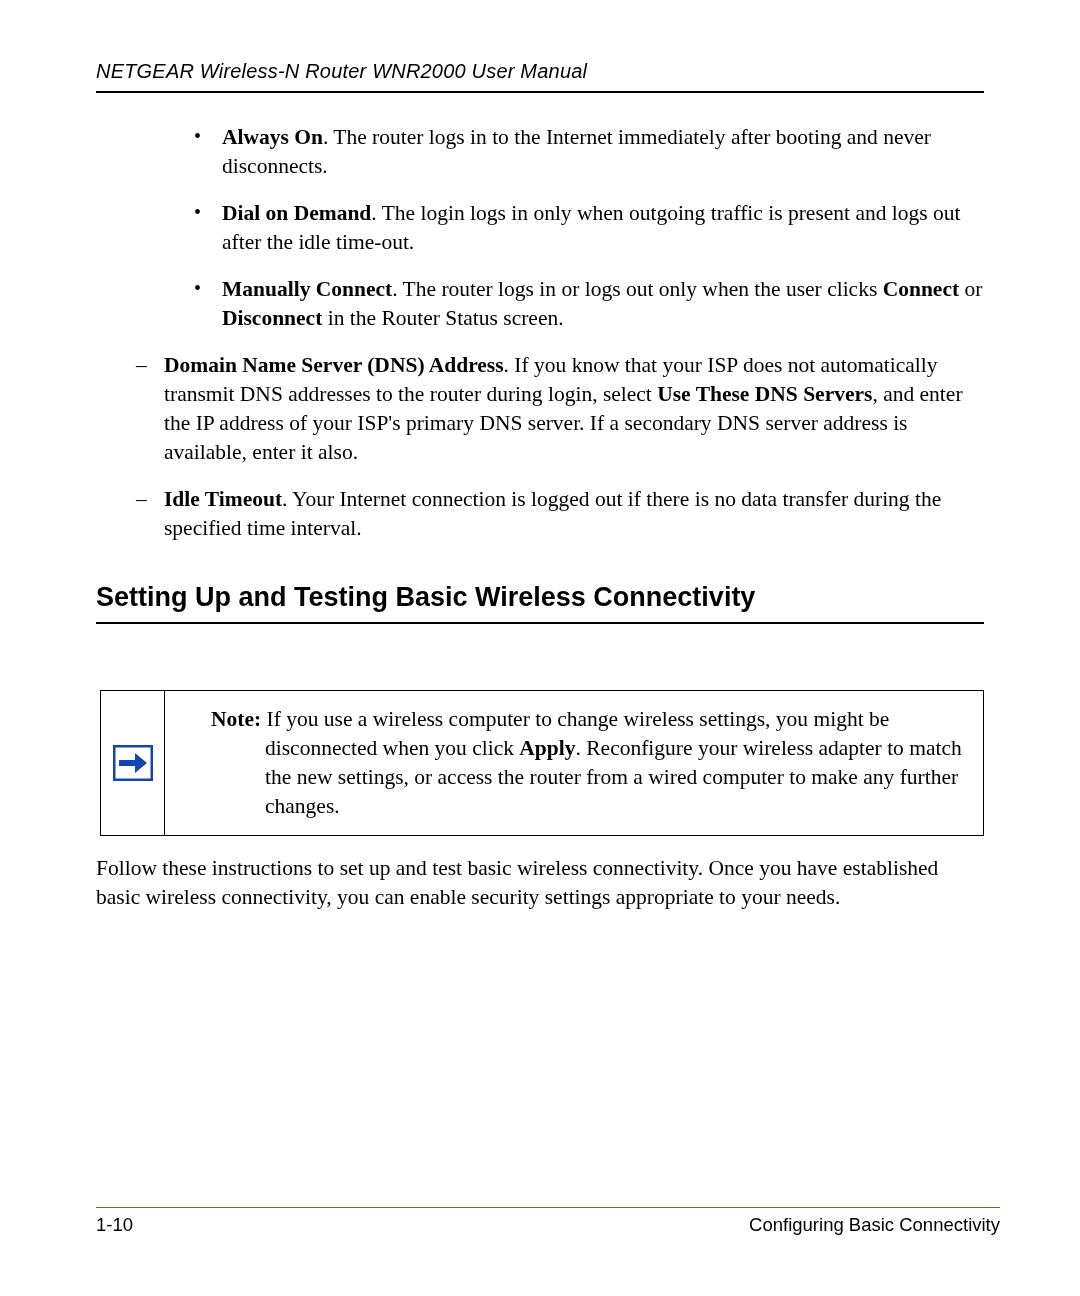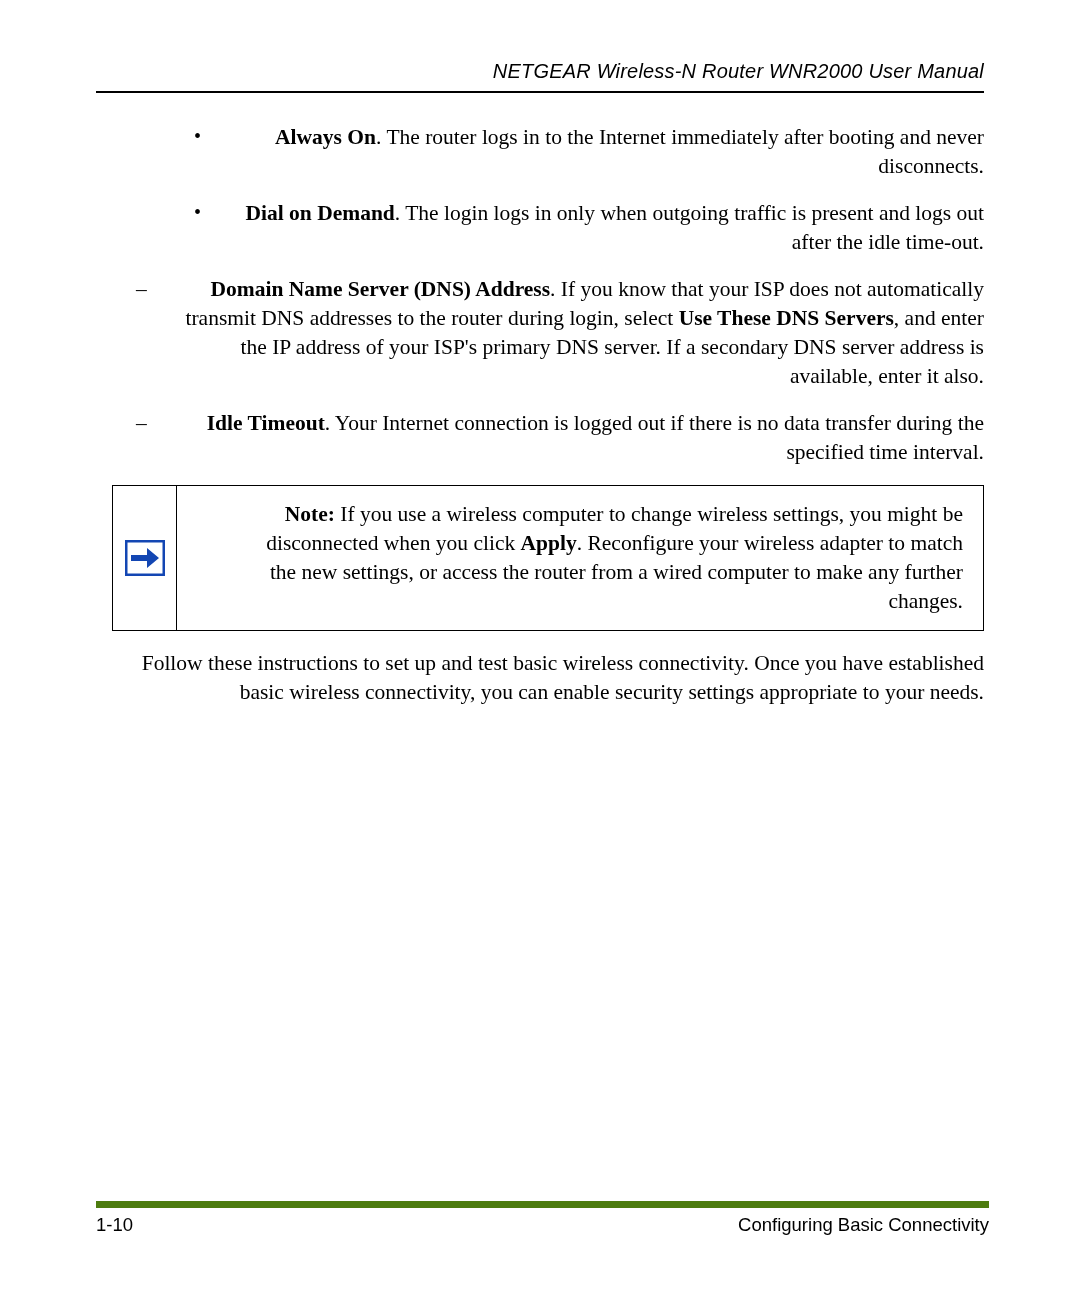--- a/index.html
+++ b/index.html
@@ -6,21 +6,20 @@
     body {
       width: 1080px;
       height: 1296px;
       background: #fff;
       font-family: "Times New Roman", Times, serif;
       color: #000;
       position: relative;
     }
     .page {
       padding: 60px 96px 0 96px;
-      text-align: right;
     }
     .header {
       font-style: italic;
       font-size: 20px;
       font-family: Arial, Helvetica, sans-serif;
       padding-bottom: 8px;
       border-bottom: 2px solid #000;
       margin-bottom: 28px;
       letter-spacing: 0.2px;
     }
@@ -61,21 +60,22 @@
       top: 0;
     }
     .bold { font-weight: bold; }
     .note-box {
       border: 1.5px solid #000;
       margin: 18px 0 18px 68px;
       display: flex;
       align-items: stretch;
     }
     .note-box.wide {
-      margin-left: 16px;
+      margin-left: 4px;
+      gap: 40px;
     }
     .note-icon-cell {
       border-right: 1.5px solid #000;
       padding: 10px 10px;
       display: flex;
       align-items: center;
       justify-content: center;
       width: 64px;
     }
     .note-text-cell {
@@ -105,22 +105,22 @@
       border-bottom: 2px solid #000;
       margin-bottom: 66px;
     }
     .para {
       margin-top: 14px;
     }
     .footer {
       position: absolute;
       bottom: 60px;
       left: 96px;
-      right: 91px;
-      border-top: 7px solid #4d7c0f;
+      right: 80px;
+      border-top: 1px solid #4d7c0f;
       padding-top: 6px;
       font-family: Arial, Helvetica, sans-serif;
       font-size: 18.5px;
       margin-top: 33px;
     }
     .footer-row {
       display: flex;
       justify-content: space-between;
     }
     .footer-version {
@@ -139,32 +139,36 @@
 
   <div class="body-area">
 
     <ul class="bullet-list">
       <li>
         <span class="bold">Always On</span><span>. The router logs in to the Internet immediately after booting and never disconnects.</span>
       </li>
       <li>
         <span class="bold">Dial on Demand</span><span>. The login logs in only when outgoing traffic is present and logs out after the idle time-out.</span>
       </li>
+      <li>
+        <span class="bold">Manually Connect</span><span>. The router logs in or logs out only when the user clicks </span><span class="bold">Connect</span><span> or </span><span class="bold">Disconnect</span><span> in the Router Status screen.</span>
+      </li>
     </ul>
 
     <ul class="dash-list">
       <li>
         <span class="bold">Domain Name Server (DNS) Address</span><span>. If you know that your ISP does not automatically transmit DNS addresses to the router during login, select </span><span class="bold">Use These DNS Servers</span><span>, and enter the IP address of your ISP's primary DNS server. If a secondary DNS server address is available, enter it also.</span>
       </li>
       <li>
         <span class="bold">Idle Timeout</span><span>. Your Internet connection is logged out if there is no data transfer during the specified time interval.</span>
       </li>
     </ul>
 
 
+    <h2 class="section-heading">Setting Up and Testing Basic Wireless Connectivity</h2>
 
     <div class="note-box wide">
       <div class="note-icon-cell">
         <svg class="arrow-icon" viewBox="0 0 40 36">
           <rect x="1" y="1" width="38" height="34" fill="none" stroke="#1346b3" stroke-width="3"></rect>
           <path d="M6 15 L22 15 L22 8 L34 18 L22 28 L22 21 L6 21 Z" fill="#1346b3"></path>
         </svg>
       </div>
       <div class="note-text-cell">
         <span class="note-body-wide">

